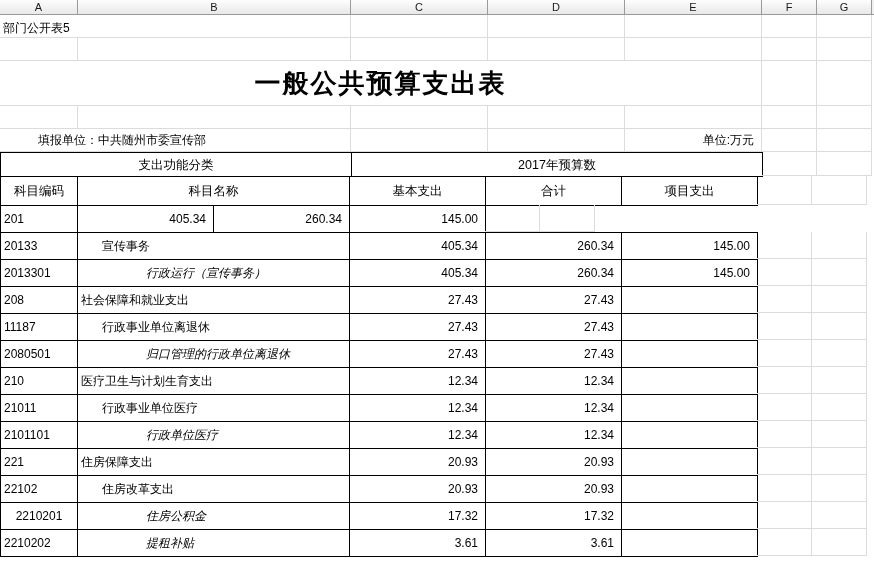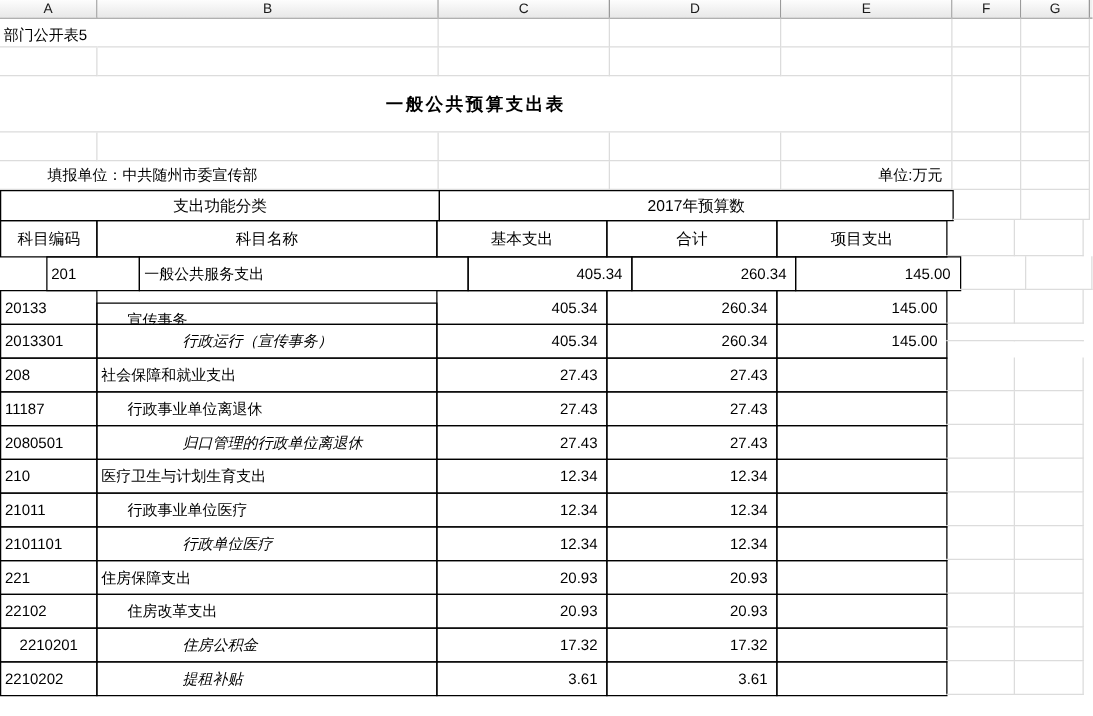--- a/index.html
+++ b/index.html
@@ -76,21 +76,21 @@
   .c-E  { width: 137px; }
   .c-F  { width: 55px; }
   .c-G  { width: 55px; }
 
   .right { text-align: right; padding-right: 7px; }
 
   .row-title {
     height: 45px;
   }
   .title-text {
-    font-size: 14px;
+    font-size: 26px;
     font-weight: bold;
     text-align: center;
     line-height: 45px;
     letter-spacing: 2px;
   }
   .row-small { height: 23px; }
   .row-firstline { height: 23px; }
 
   .unit-left { font-size: 12px; line-height: 23px; padding-left: 38px; }
   .unit-right { font-size: 12px; line-height: 23px; text-align: right; padding-right: 7px; }
@@ -179,38 +179,37 @@
       <div class="cell tb hdr c-B" style="line-height:28px;">科目名称</div>
       <div class="cell tb hdr c-D" style="line-height:28px;">基本支出</div>
       <div class="cell tb hdr c-C" style="line-height:28px;">合计</div>
       <div class="cell tb hdr c-E" style="line-height:28px;">项目支出</div>
       <div class="cell c-F"></div>
       <div class="cell c-G"></div>
     </div>
 
     <div id="data-rows">
         <div class="gridrow" style="height: 27px;">
-          <div class="cell tb c-A" style="line-height: 26px; margin-left: 37px;">201</div>
-          <div class="cell tb c-B" style="line-height: 26px;">一般公共服务支出</div>
+          <div class="cell tb c-A" style="line-height: 26px;">201</div>
           <div class="cell tb c-C right" style="line-height: 26px;">405.34</div>
           <div class="cell tb c-D right" style="line-height: 26px;">260.34</div>
           <div class="cell tb c-E right" style="line-height: 26px;">145.00</div>
           <div class="cell c-F"></div>
           <div class="cell c-G"></div>
         </div>
         <div class="gridrow" style="height: 27px;">
           <div class="cell tb c-A" style="line-height: 26px;">20133</div>
-          <div class="cell tb c-B indent1" style="line-height: 26px; margin-top: 10px;">宣传事务</div>
+          <div class="cell tb c-B indent1" style="line-height: 26px;">宣传事务</div>
           <div class="cell tb c-C right" style="line-height: 26px;">405.34</div>
           <div class="cell tb c-D right" style="line-height: 26px;">260.34</div>
           <div class="cell tb c-E right" style="line-height: 26px;">145.00</div>
           <div class="cell c-F"></div>
           <div class="cell c-G"></div>
         </div>
-        <div class="gridrow" style="height: 27px; align-items: center;">
+        <div class="gridrow" style="height: 27px;">
           <div class="cell tb c-A" style="line-height: 26px;">2013301</div>
           <div class="cell tb c-B indent2" style="line-height: 26px;">行政运行（宣传事务）</div>
           <div class="cell tb c-C right" style="line-height: 26px;">405.34</div>
           <div class="cell tb c-D right" style="line-height: 26px;">260.34</div>
           <div class="cell tb c-E right" style="line-height: 26px;">145.00</div>
           <div class="cell c-F"></div>
           <div class="cell c-G"></div>
         </div>
         <div class="gridrow" style="height: 27px;">
           <div class="cell tb c-A" style="line-height: 26px;">208</div>

